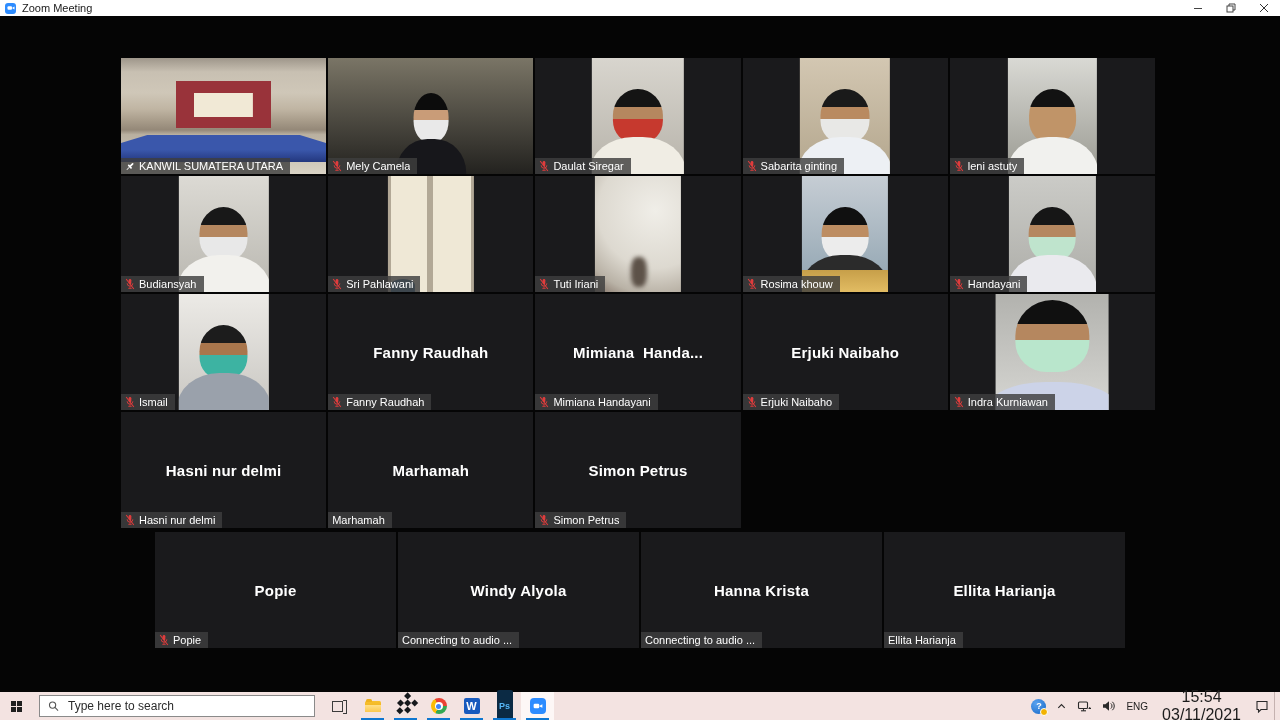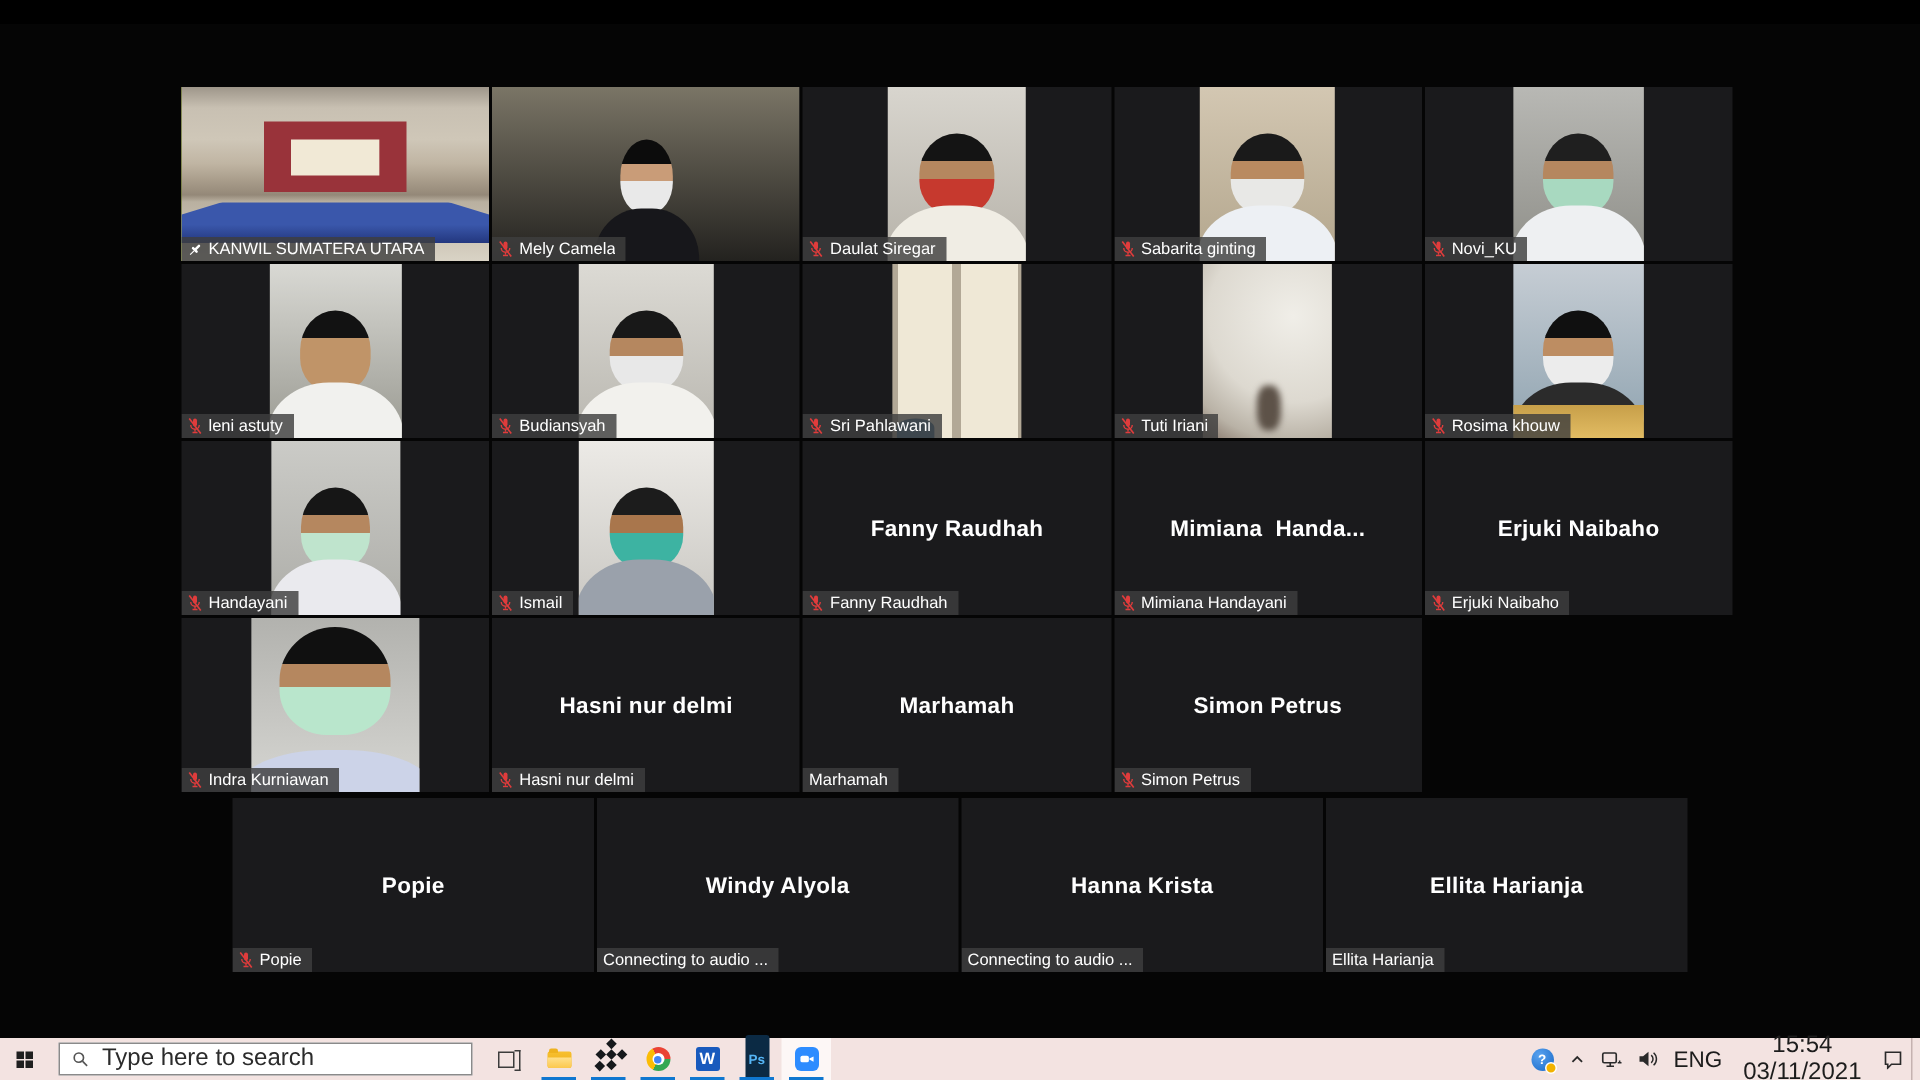--- a/index.html
+++ b/index.html
@@ -78,21 +78,21 @@
   .name-label .micwrap,.name-label .pinwrap{display:flex;align-items:center;flex:0 0 auto;}
 
   
   .taskbar{position:absolute;left:0;right:0;bottom:0;height:28px;background:#f3e3e1;
     display:flex;align-items:center;z-index:30;}
   .start-btn{width:32px;height:28px;display:flex;align-items:center;justify-content:center;}
   .win-logo{width:5px;height:5px;background:#1f1f1f;
     box-shadow:6px 0 0 #1f1f1f,0 6px 0 #1f1f1f,6px 6px 0 #1f1f1f;transform:translate(-3px,-3px);}
   .searchbox{width:258px;height:20px;background:#fff;border:1px solid #8a8a8a;display:flex;
     align-items:center;gap:7px;padding:0 8px;margin-left:7px;}
-  .searchbox input{border:none;outline:none;font-size:16px;color:#333;width:100%;background:transparent;
+  .searchbox input{border:none;outline:none;font-size:12px;color:#333;width:100%;background:transparent;
     font-family:"Liberation Sans",sans-serif;}
   .searchbox input::placeholder{color:#2b2b2b;opacity:1;}
   .task-icons{display:flex;align-items:center;height:28px;margin-left:8px;}
   .task-btn{width:33px;height:28px;display:flex;align-items:center;justify-content:center;position:relative;}
   .task-btn.running::after{content:"";position:absolute;left:5px;right:5px;bottom:0;height:2px;background:#0f77d0;}
   .task-btn.active-app{background:#fdf7f6;}
 
   .icon-taskview{position:relative;width:15px;height:12px;}
   .icon-taskview::before{content:"";position:absolute;left:0;top:1px;width:9px;height:9px;border:1.5px solid #3c3c3c;}
   .icon-taskview::after{content:"";position:absolute;right:0;top:0;width:3px;height:12px;
@@ -118,29 +118,56 @@
   .icon-zoomapp{width:16px;height:16px;border-radius:4px;background:#2d8cff;
     display:flex;align-items:center;justify-content:center;}
 
   .tray{margin-left:auto;display:flex;align-items:center;height:28px;padding-right:0;}
   .tray-item{height:28px;display:flex;align-items:center;justify-content:center;padding:0 5px;}
   .icon-help{position:relative;width:15px;height:15px;border-radius:50%;
     background:radial-gradient(circle at 35% 30%,#59a2ef,#1668c7);color:#fff;font-size:9px;
     font-weight:bold;display:flex;align-items:center;justify-content:center;}
   .icon-help::after{content:"";position:absolute;right:-2px;bottom:-2px;width:6px;height:6px;
     border-radius:50%;background:#f2b200;border:1px solid #fff;}
-  .lang{font-size:15px;color:#1c1c1c;}
+  .lang{font-size:10px;color:#1c1c1c;}
   .clock{font-size:16px;color:#1c1c1c;text-align:center;line-height:1.15;margin:0 4px;}
   .show-desktop{width:5px;height:28px;border-left:1px solid #c5b2b0;}
 </style>
 </head>
 <body>
 
 <div class="window">
 
+  <div class="titlebar">
+    <span class="tb-appicon">
+      <svg width="8" height="8" viewBox="0 0 16 16">
+        <rect x="1" y="4.5" width="9" height="7" rx="2" fill="#fff"></rect>
+        <path d="M10.5 7.4 L15 5.2 v5.6 L10.5 8.6z" fill="#fff"></path>
+      </svg>
+    </span>
+    <span class="tb-title">Zoom Meeting</span>
+    <div class="tb-controls">
+      <span class="tb-btn">
+        <svg width="10" height="10" viewBox="0 0 10 10">
+          <line x1="1" y1="5.5" x2="9" y2="5.5" stroke="#444" stroke-width="1"></line>
+        </svg>
+      </span>
+      <span class="tb-btn">
+        <svg width="10" height="10" viewBox="0 0 10 10">
+          <rect x="1" y="3" width="6" height="6" fill="none" stroke="#444" stroke-width="1"></rect>
+          <path d="M3 3 V1 H9 V7 H7" fill="none" stroke="#444" stroke-width="1"></path>
+        </svg>
+      </span>
+      <span class="tb-btn">
+        <svg width="10" height="10" viewBox="0 0 10 10">
+          <path d="M1 1 L9 9 M9 1 L1 9" stroke="#333" stroke-width="1"></path>
+        </svg>
+      </span>
+    </div>
+  </div>
 
   <div class="stage">
     <div class="grid" id="main-grid">
   <div class="tile active">
     <div class="video full scene-room">
       
     </div>
 
     <div class="name-label">
       <span class="pinwrap">
@@ -220,42 +247,20 @@
           <line x1="6" y1="9.8" x2="6" y2="11.6" stroke="#e03c3c" stroke-width="1.1"></line>
           <line x1="4" y1="12.2" x2="8" y2="12.2" stroke="#e03c3c" stroke-width="1.1"></line>
           <line x1="1.4" y1="1" x2="10.6" y2="13" stroke="#e03c3c" stroke-width="1.3"></line>
         </svg>
       </span>
       <span class="lbl">Sabarita ginting</span>
     </div>
   </div>
 
 
-  <div class="tile">
-    <div class="video portrait scene-person" style="width: 42%; --bg1: #b8b8b4; --bg2: #8f8f89; --hair: #1f1f1f; --skin: #b5875f; --mask: #a8d9c0; --shirt: #eef0f2;">
-      <div class="figure">
-        <div class="head"></div>
-        <div class="torso"></div>
-      </div>
-    </div>
-
-    <div class="name-label">
-
-      <span class="micwrap">
-        <svg width="10" height="12" viewBox="0 0 12 14">
-          <rect x="4.4" y="1" width="3.2" height="6.4" rx="1.6" fill="#e03c3c"></rect>
-          <path d="M2.6 6.2 a3.4 3.4 0 0 0 6.8 0" fill="none" stroke="#e03c3c" stroke-width="1.1"></path>
-          <line x1="6" y1="9.8" x2="6" y2="11.6" stroke="#e03c3c" stroke-width="1.1"></line>
-          <line x1="4" y1="12.2" x2="8" y2="12.2" stroke="#e03c3c" stroke-width="1.1"></line>
-          <line x1="1.4" y1="1" x2="10.6" y2="13" stroke="#e03c3c" stroke-width="1.3"></line>
-        </svg>
-      </span>
-      <span class="lbl">Novi_KU</span>
-    </div>
-  </div>
 
   <div class="tile">
     <div class="video portrait scene-person" style="width: 43%; --bg1: #d9d9d4; --bg2: #9a9a92; --hair: #121212; --skin: #c09468; --mask: #c09468; --shirt: #f1f1ee;">
       <div class="figure">
         <div class="head"></div>
         <div class="torso"></div>
       </div>
     </div>
 
     <div class="name-label">

